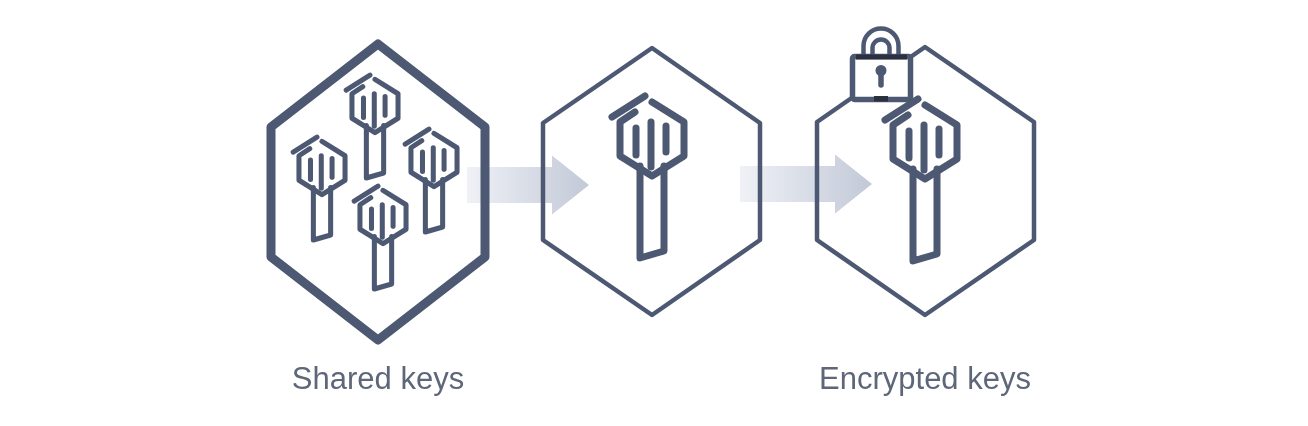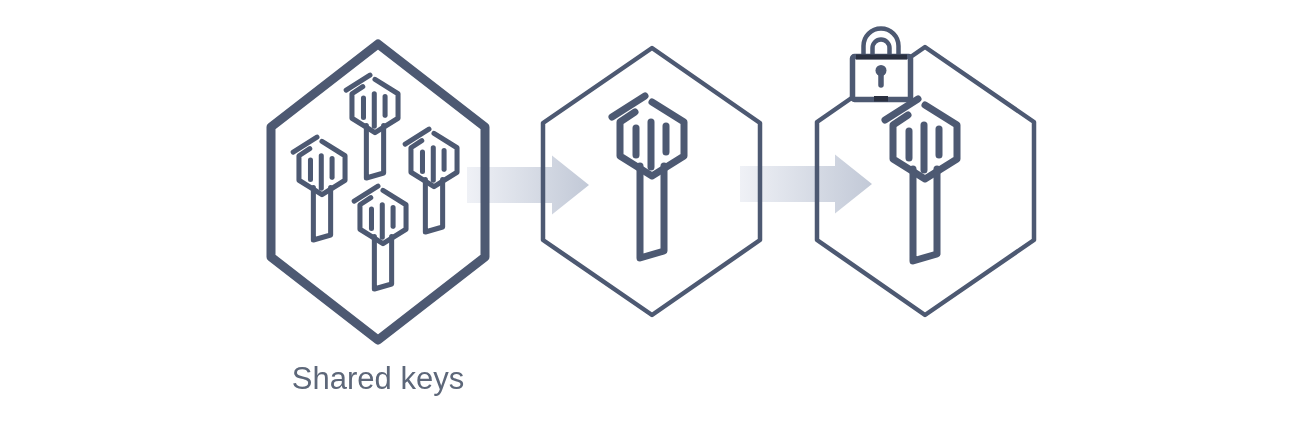--- a/index.html
+++ b/index.html
@@ -94,13 +94,14 @@
         <rect x="852.5" y="56.5" width="58" height="43" rx="2" fill="#ffffff" stroke="var(--outline)" stroke-width="5.5"></rect>
         <line x1="856" y1="57" x2="907" y2="57" stroke="var(--lock-dark)" stroke-width="5"></line>
         <rect x="874" y="96" width="14" height="5.5" fill="var(--lock-dark)"></rect>
         <circle cx="881" cy="70.5" r="5.5" fill="var(--outline)"></circle>
         <line x1="881" y1="73" x2="881" y2="85" stroke="var(--outline)" stroke-width="5.5" stroke-linecap="round"></line>
       </g>
     </g>
   </svg>
 
   <div class="stage-label label-1">Shared keys</div>
+  <div class="stage-label label-3">Encrypted keys</div>
 </div>
 
 </body></html>

